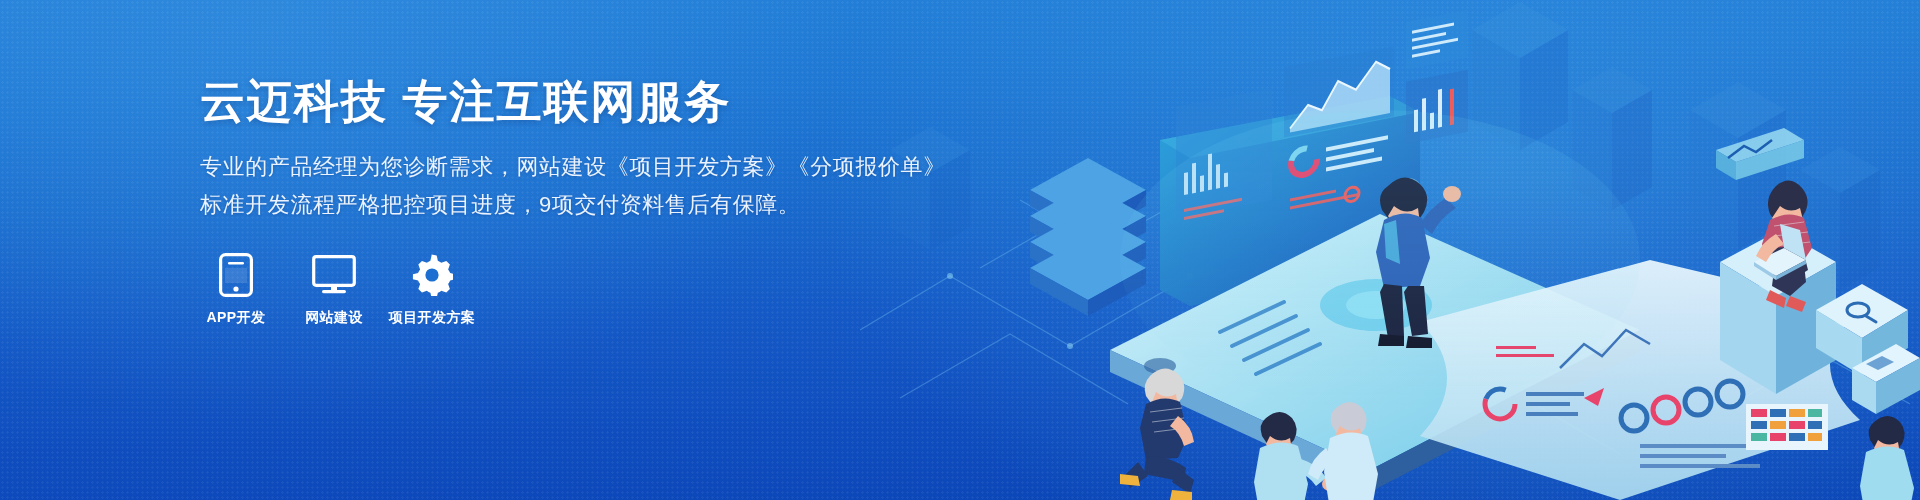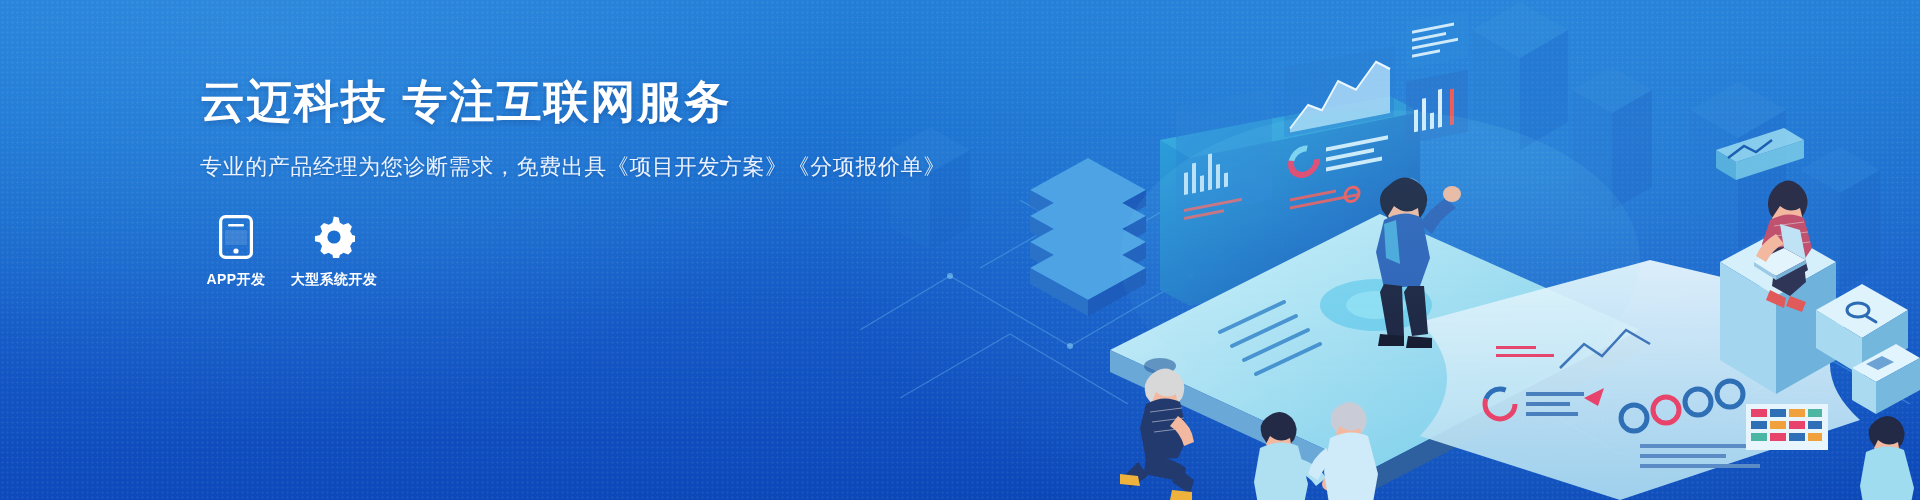--- a/index.html
+++ b/index.html
@@ -393,45 +393,56 @@
 
       <ellipse cx="520" cy="260" rx="260" ry="150" fill="url(#glow)" opacity=".22"></ellipse>
     </svg>
   </div>
 
   <div class="content">
 
     <h1 class="title">云迈科技 专注互联网服务</h1>
 
     <div class="sub">
-      <div class="sub-line">专业的产品经理为您诊断需求，免费出具《项目开发方案》《分项报价单》</div>
+      <div class="sub-line">专业的产品经理为您诊断需求，网站建设《项目开发方案》《分项报价单》</div>
+      <div class="sub-line">标准开发流程严格把控项目进度，9项交付资料售后有保障。</div>
     </div>
 
     <div class="icons">
 
       <div class="icon-item">
         <div class="icon-box">
           <svg width="34" height="44" viewBox="0 0 34 44">
             <rect x="1.6" y="1.6" width="30.8" height="40.8" rx="5" ry="5" fill="none" stroke="#fff" stroke-width="3.2"></rect>
             <rect x="9" y="9" width="16" height="2.6" rx="1.3" fill="#fff"></rect>
             <circle cx="17" cy="36" r="2.6" fill="#fff"></circle>
             <rect x="6" y="15" width="22" height="15" fill="#fff" opacity=".12"></rect>
           </svg>
         </div>
         <div class="icon-label">APP开发</div>
       </div>
 
 
 
+      <div class="icon-item">
+        <div class="icon-box">
+          <svg width="44" height="40" viewBox="0 0 44 40">
+            <rect x="1.7" y="1.7" width="40.6" height="28.6" rx="2.5" fill="none" stroke="#fff" stroke-width="3.2"></rect>
+            <rect x="19" y="30" width="6" height="5" fill="#fff"></rect>
+            <rect x="10" y="35" width="24" height="3.2" rx="1.6" fill="#fff"></rect>
+          </svg>
+        </div>
+        <div class="icon-label">网站建设</div>
+      </div>
 
       <div class="icon-item">
         <div class="icon-box">
           <svg width="42" height="42" viewBox="0 0 42 42">
             <path d="M21 0.5 l5.2 1.1 1.2 5.2 a15 15 0 0 1 3.6 2.1 l5-1.8 3.7 3.7 -1.8 5 a15 15 0 0 1 2.1 3.6 l5.2 1.2 0 5.2 -5.2 1.2 a15 15 0 0 1 -2.1 3.6 l1.8 5 -3.7 3.7 -5 -1.8 a15 15 0 0 1 -3.6 2.1 l-1.2 5.2 -5.2 0 -1.2 -5.2 a15 15 0 0 1 -3.6 -2.1 l-5 1.8 -3.7 -3.7 1.8 -5 a15 15 0 0 1 -2.1 -3.6 l-5.2 -1.2 0 -5.2 5.2 -1.2 a15 15 0 0 1 2.1 -3.6 l-1.8 -5 3.7 -3.7 5 1.8 a15 15 0 0 1 3.6 -2.1 l1.2 -5.2 Z" fill="#fff" transform="translate(-0.5,-0.5) scale(0.98) translate(0.5,0.5)"></path>
             <circle cx="21" cy="21" r="6.6" fill="#1a6fd0"></circle>
           </svg>
         </div>
-        <div class="icon-label">大型系统开发</div>
+        <div class="icon-label">项目开发方案</div>
       </div>
 
     </div>
   </div>
 </div>
 
 </body></html>

